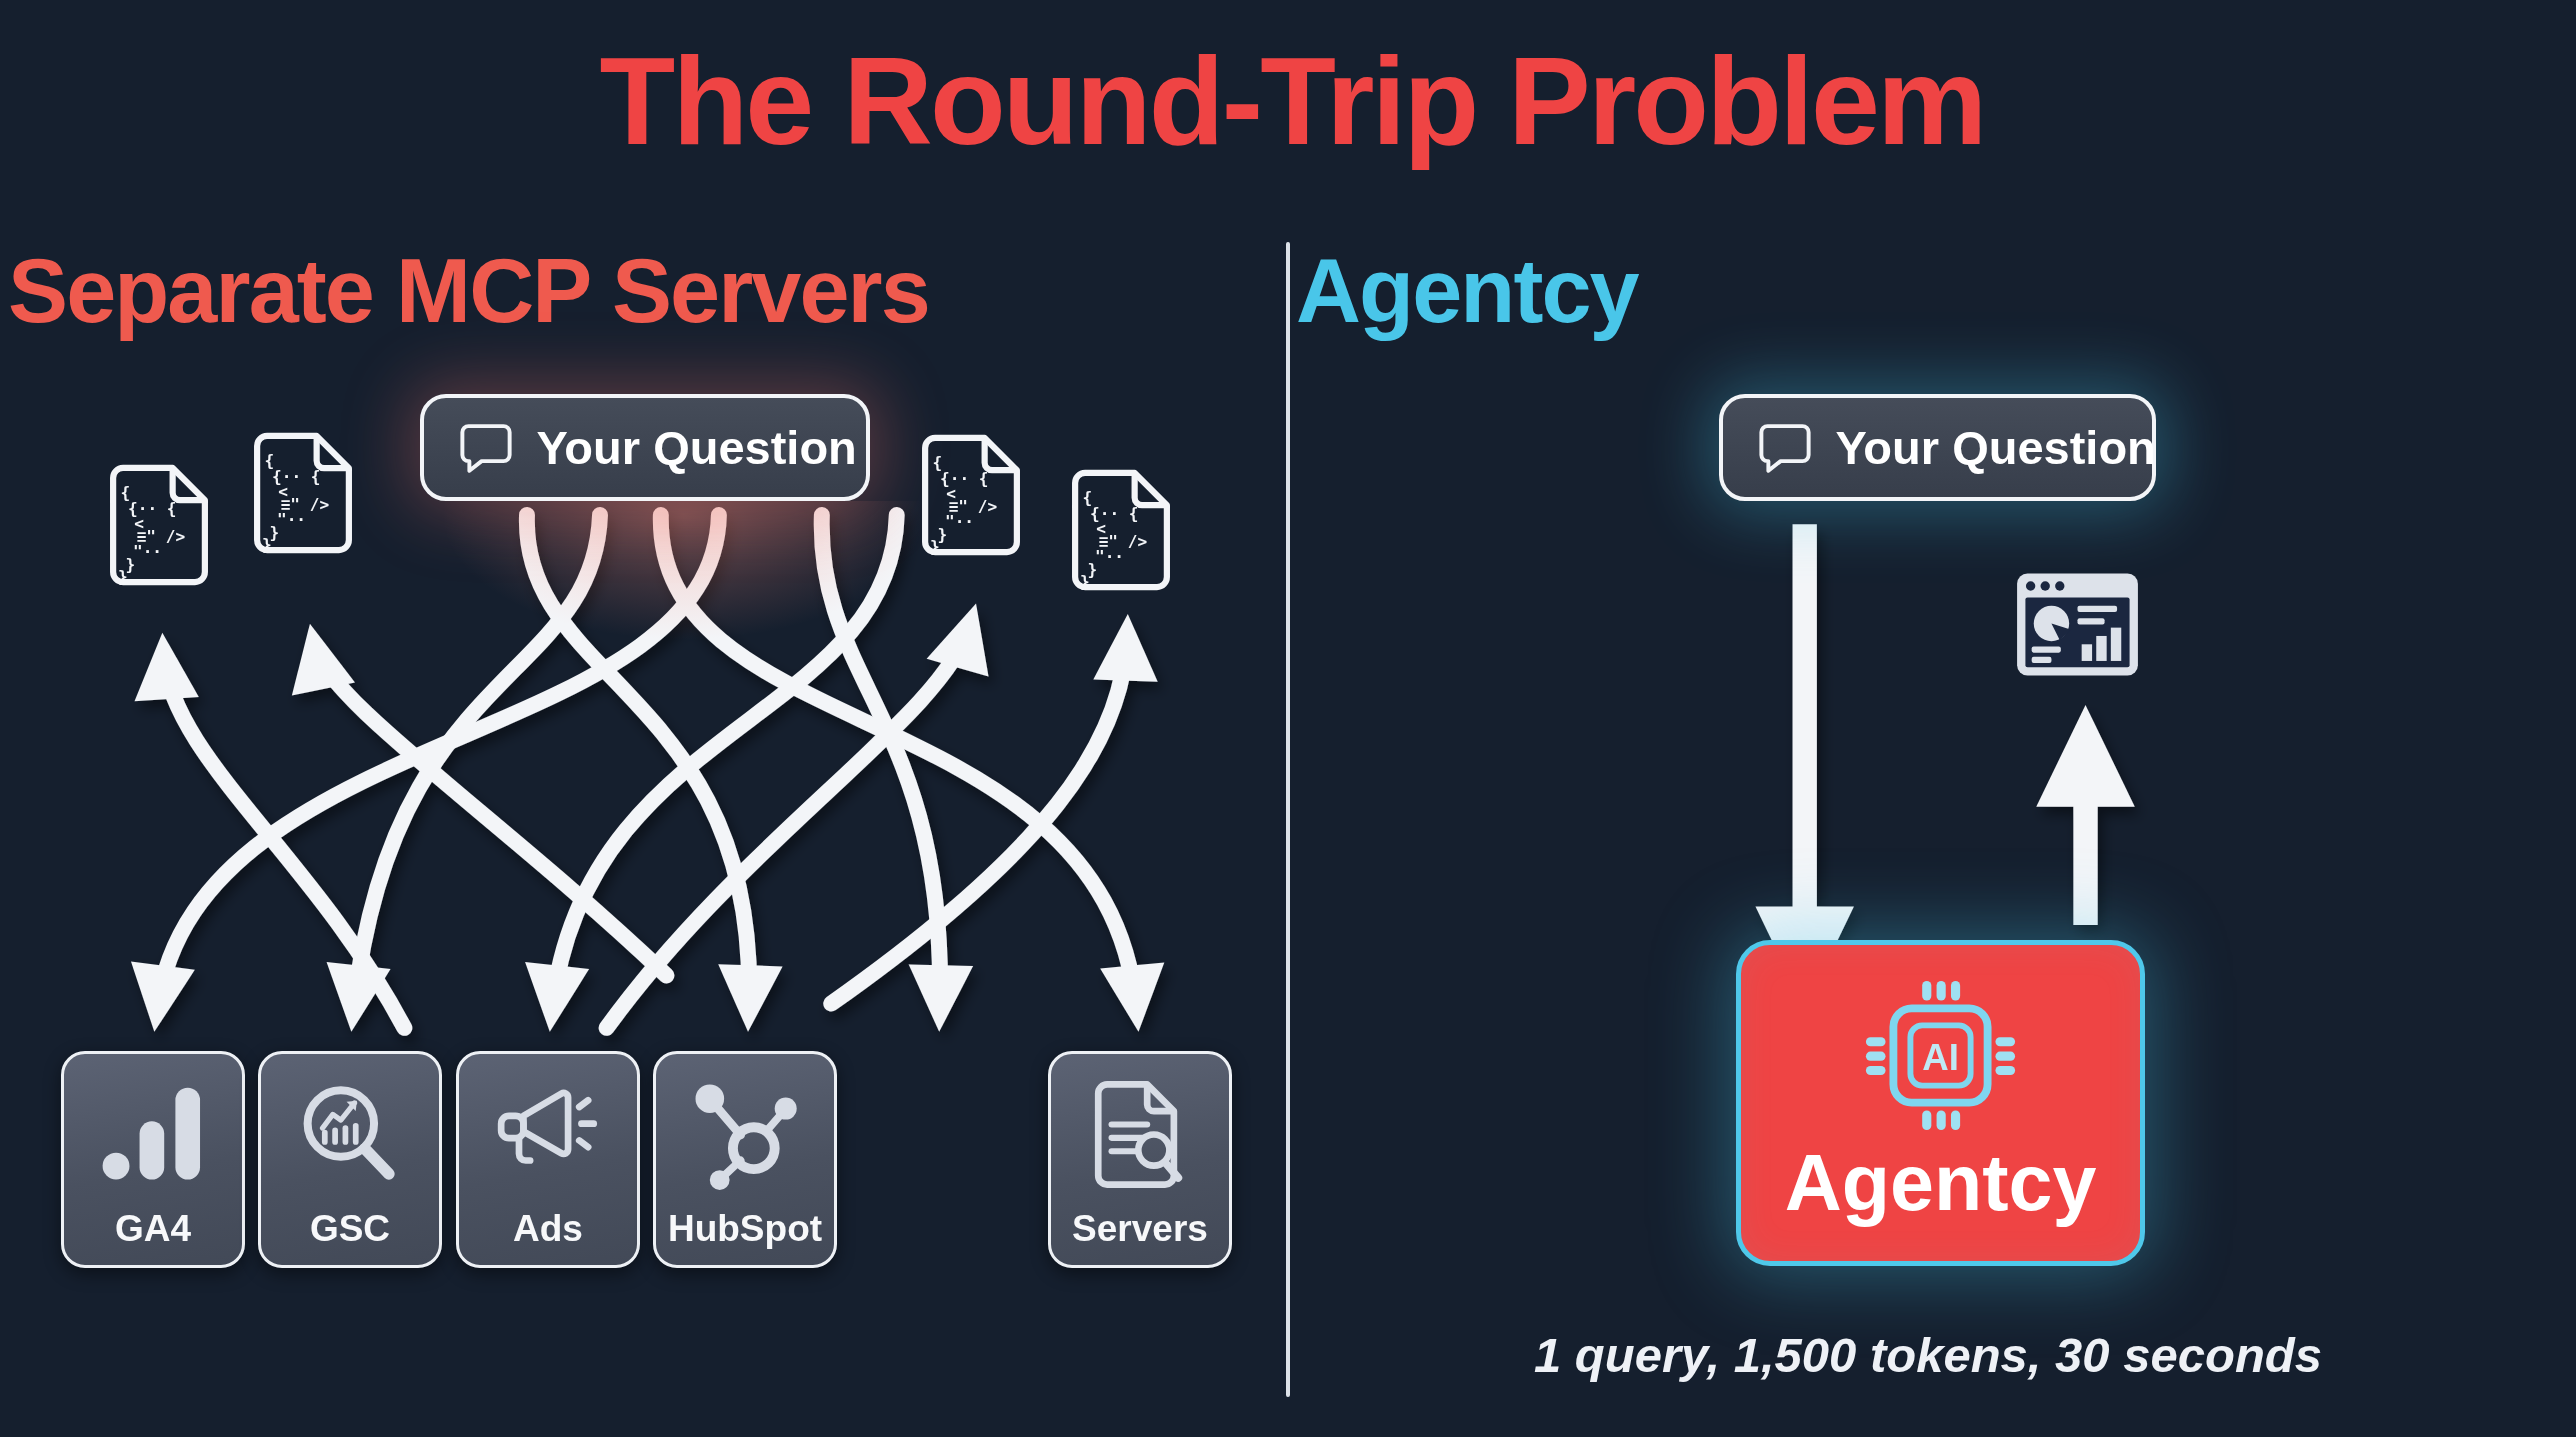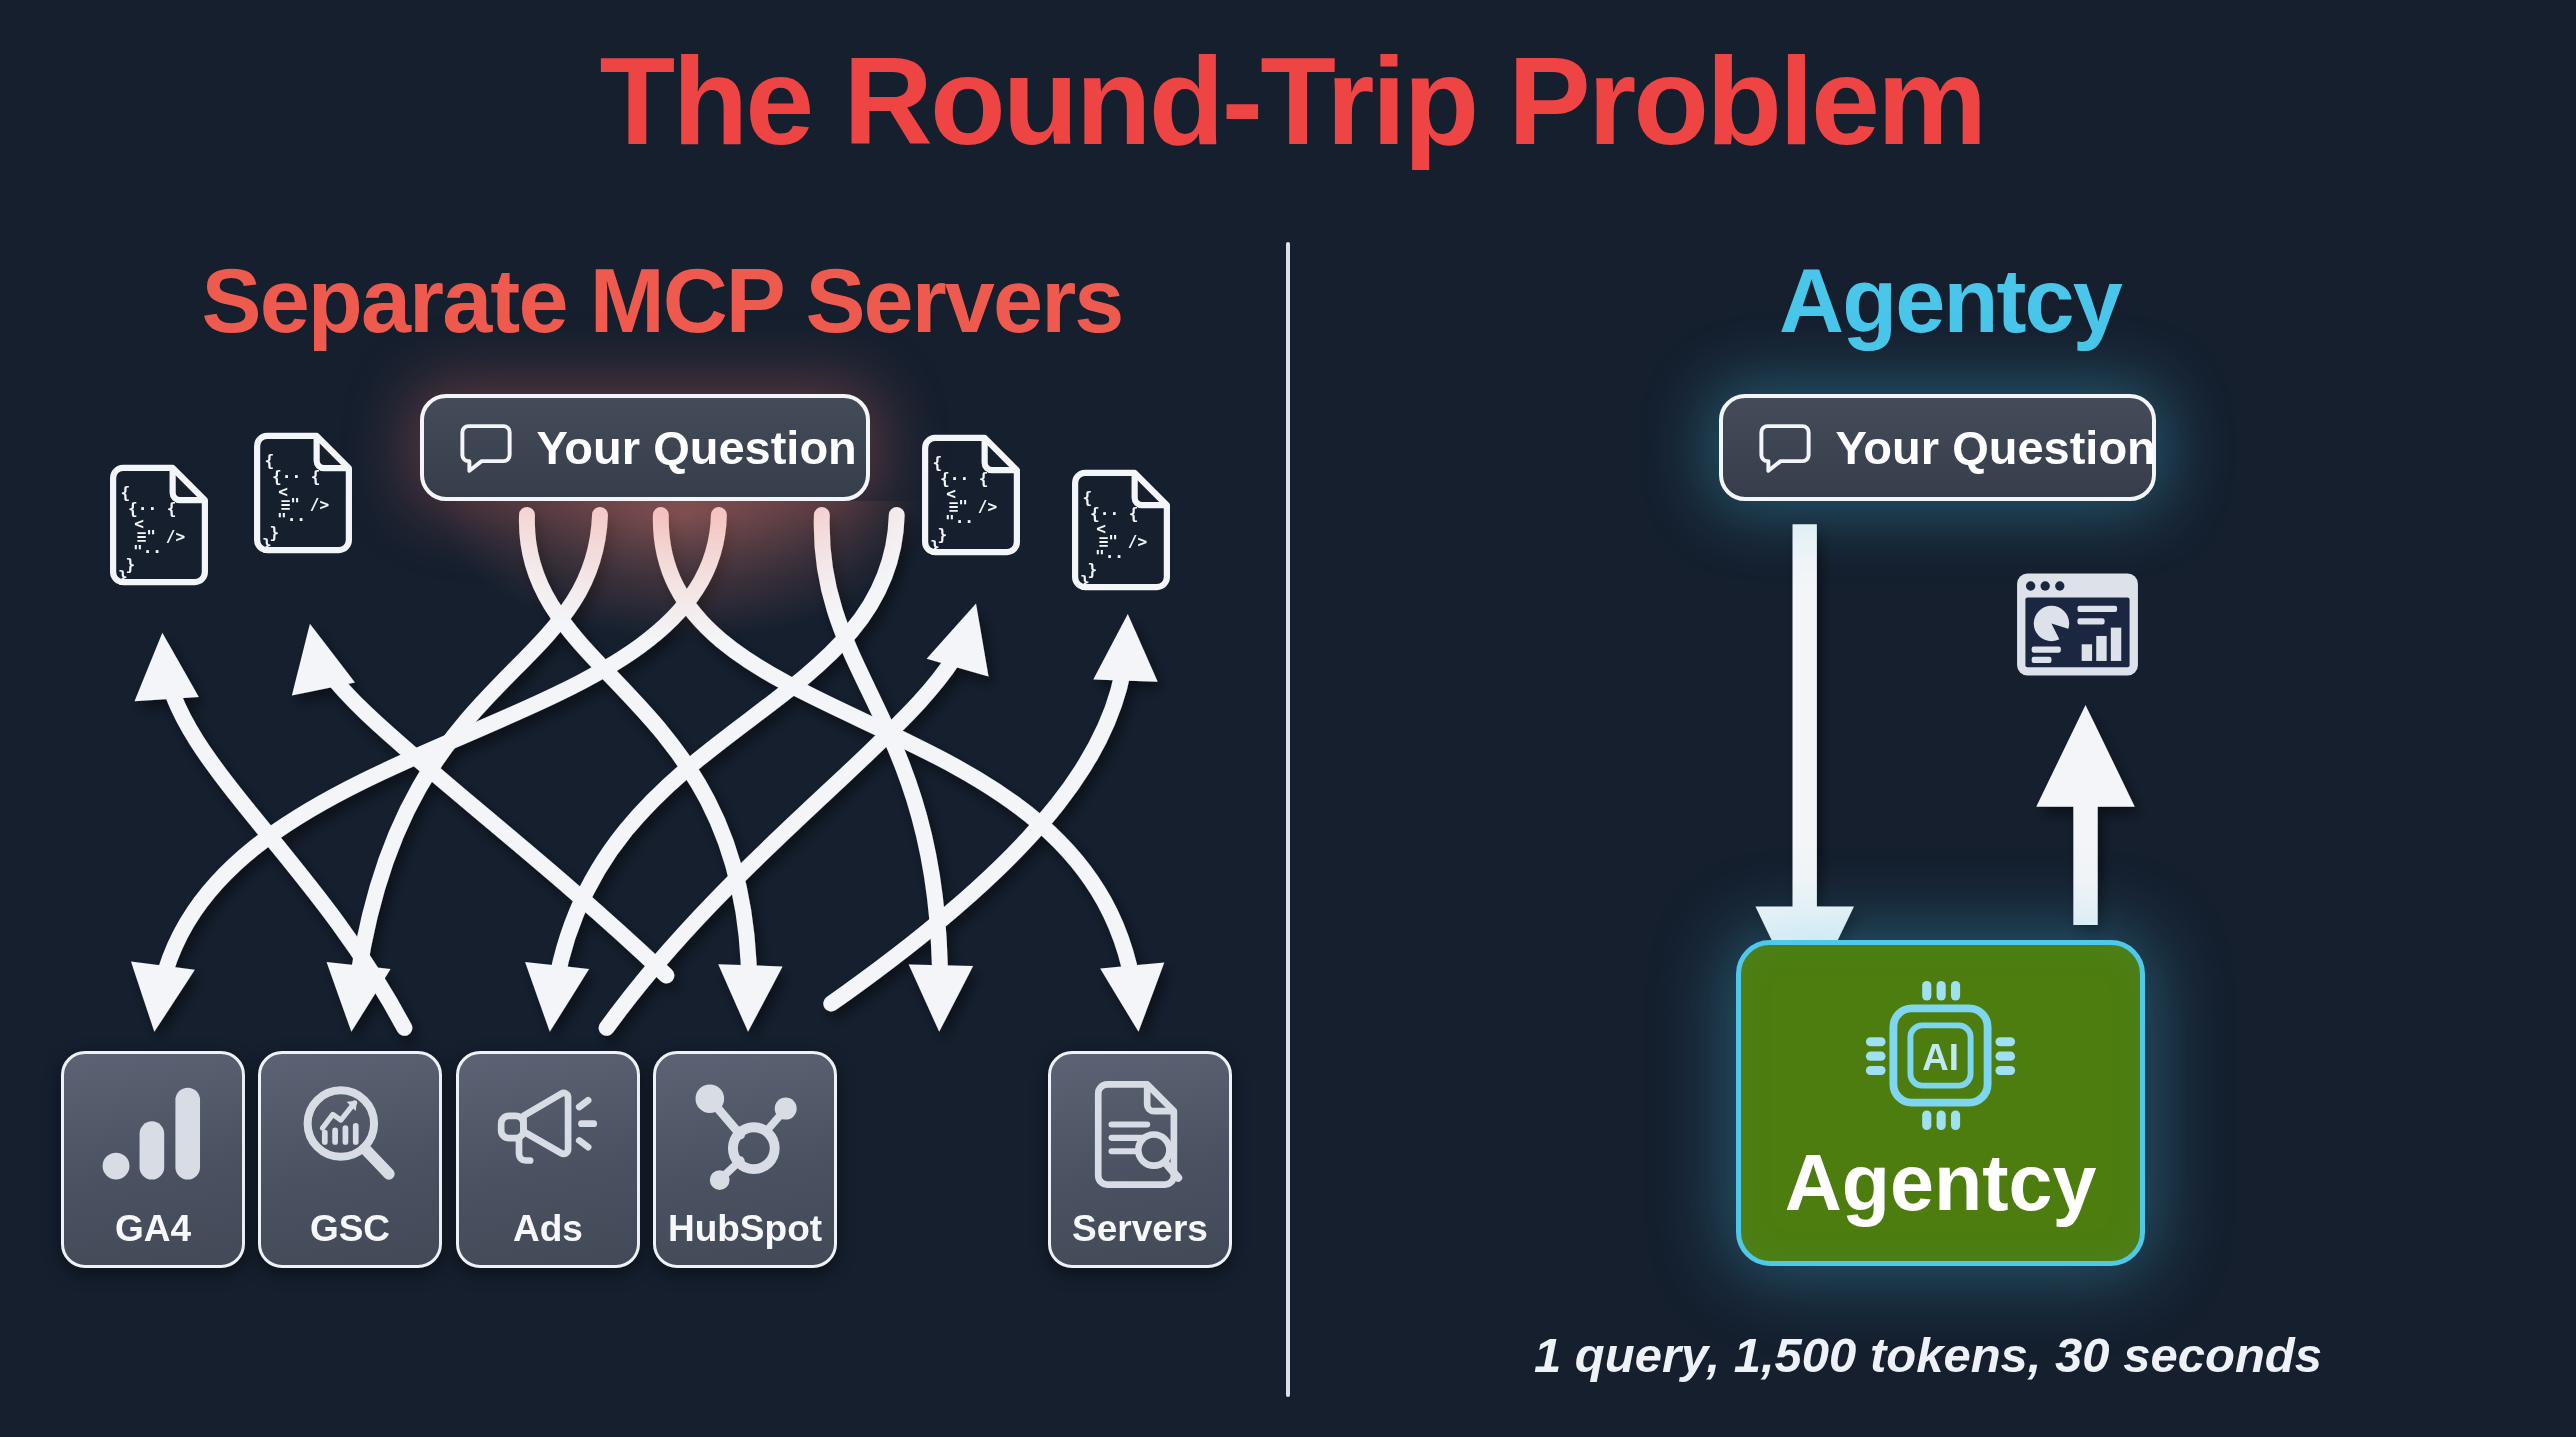--- a/index.html
+++ b/index.html
@@ -6,22 +6,22 @@
   .canvas{
     position:relative;width:2576px;height:1438px;overflow:hidden;
     background:#151f2e;
     font-family:"Liberation Sans",sans-serif;
   }
   
   .title{
     position:absolute;left:0;top:26px;width:2576px;text-align:center;
     font-size:124px;font-weight:700;letter-spacing:-2.8px;color:#ef4444;margin:4px;
   }
-  .sub-heading{position:absolute;top:232px;width:1288px;text-align:center;
-    font-size:90px;font-weight:700;letter-spacing:-1.9px;margin:18px;}
+  .sub-heading{position:absolute;top:232px;width:1288px;text-align:left;
+    font-size:90px;font-weight:700;letter-spacing:-1.9px;margin:8px;}
   .sub-left{left:0;color:#ef5a4e;}
   .sub-right{left:1288px;color:#49c6e9;}
   
   .divider{position:absolute;left:1286px;top:242px;width:3.7px;height:1155px;
     background:#e7ecf2;border-radius:1.9px;opacity:.95;}
   
   .qbox{
     position:absolute;top:394px;height:107px;box-sizing:border-box;
     border:4.7px solid #f3f5f8;border-radius:26px;
     background:linear-gradient(180deg,#454c59,#373e4b);
@@ -54,21 +54,21 @@
   .svc-3{left:653px;}.svc-4{left:851px;}.svc-5{left:1048px;}
   
   .caption{position:absolute;top:1327px;font-size:49px;font-style:italic;font-weight:600;
     color:#eef1f6;text-align:center;margin:0;}
   .caption-left{left:28px;width:1236px;}
   .caption-right{left:1404px;width:1048px;}
   
   .dashboard{position:absolute;left:2015px;top:571px;width:125px;height:107px;}
   .agent-box{
     position:absolute;left:1736px;top:940px;width:409px;height:326px;box-sizing:border-box;
-    border:5.6px solid #4fc8ea;border-radius:34px;background:#4d7c0f;
+    border:5.6px solid #4fc8ea;border-radius:34px;background:#ef4444;
     box-shadow:0 0 75px 9.4px rgba(73,198,233,.35), inset 0 0 37px rgba(73,198,233,.08);
     display:flex;flex-direction:column;align-items:center;justify-content:center;gap:3.7px;
   }
   .agent-label{font-size:79px;font-weight:700;color:#ffffff;margin:0;}
   .arrows{position:absolute;left:0;top:0;pointer-events:none;}
 </style>
 </head>
 <body>
 
 <div class="canvas">

